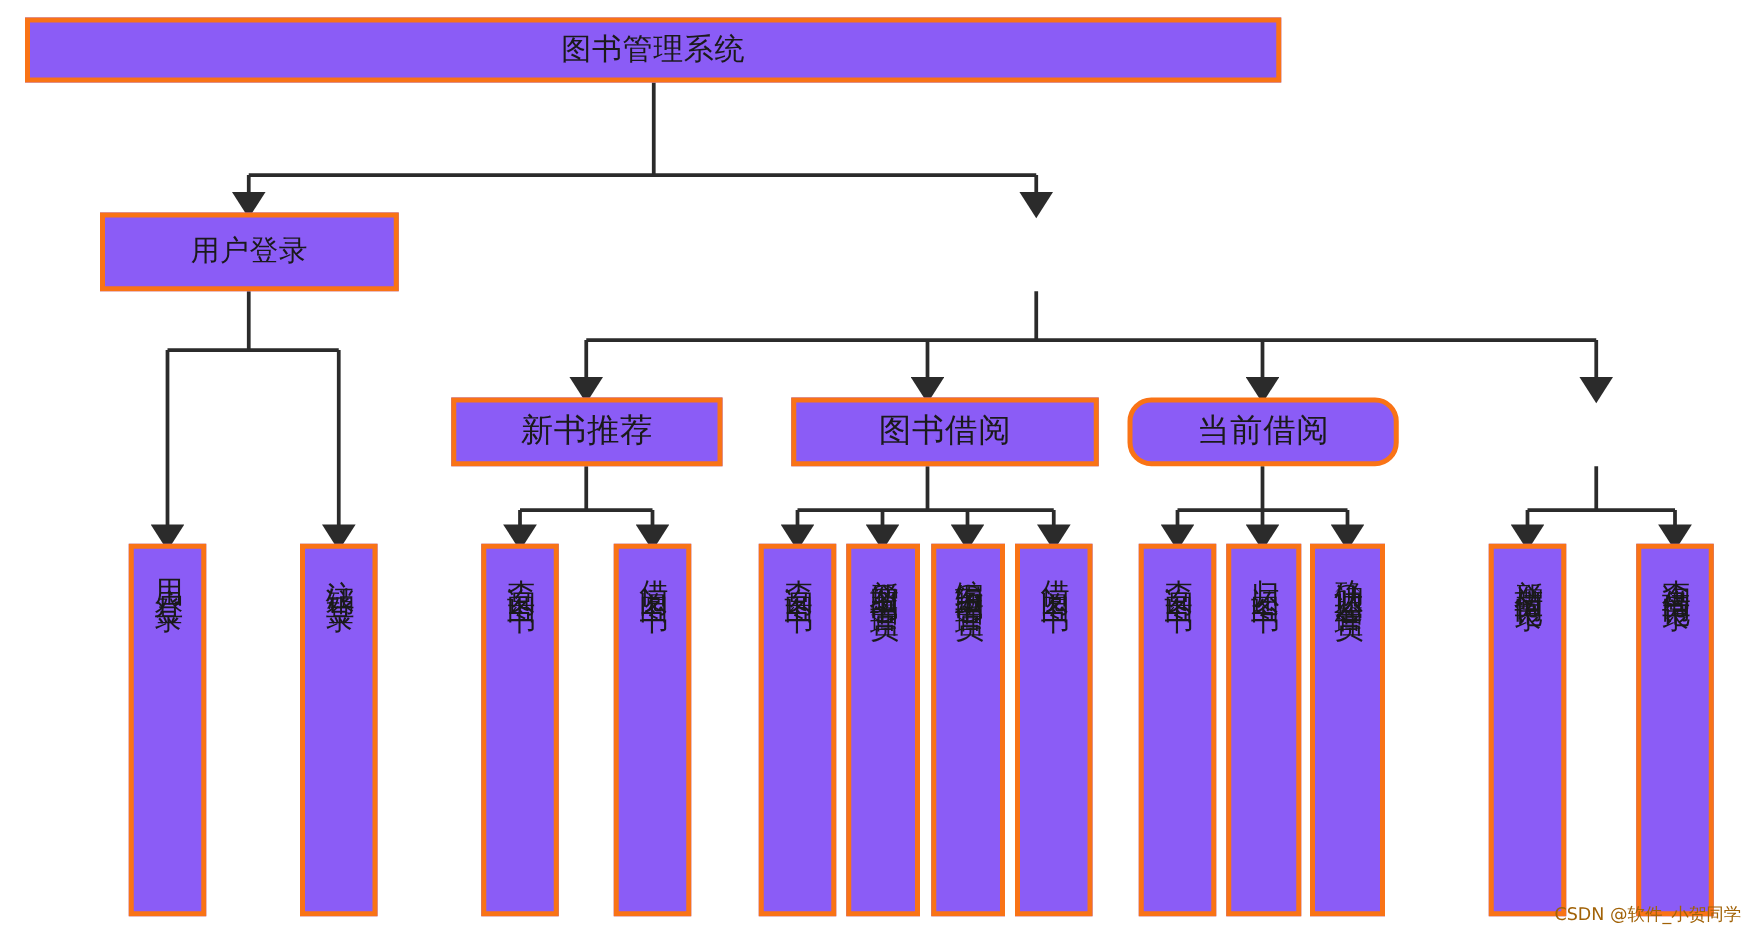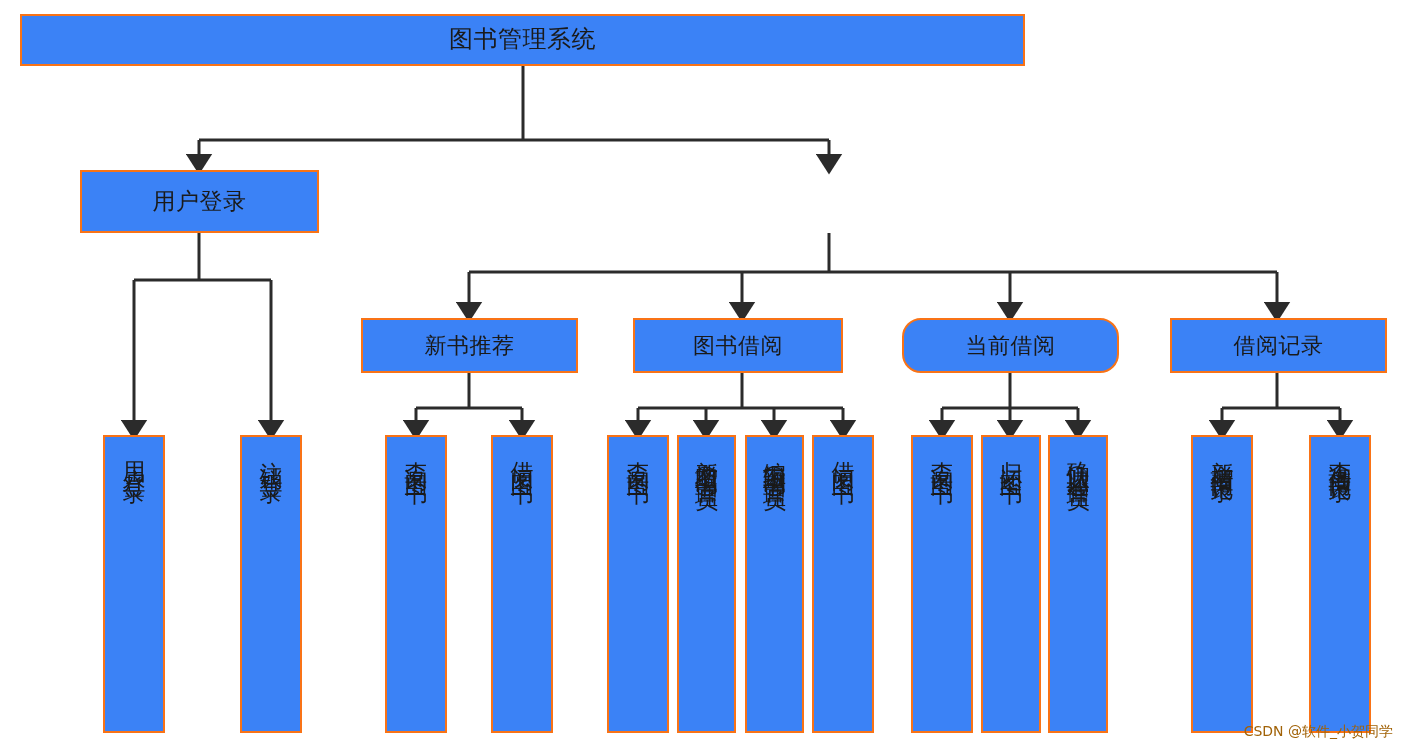--- a/index.html
+++ b/index.html
@@ -21,40 +21,40 @@
     position: absolute;
     left: 0;
     top: 0;
     width: 1405px;
     height: 747px;
     pointer-events: none;
   }
   .node {
     position: absolute;
     box-sizing: border-box;
-    border: 2px solid #f97316;
-    background: #3b82f6;
+    border: 4px solid #f97316;
+    background: #8b5cf6;
     display: flex;
     align-items: center;
     justify-content: center;
     color: #1a1a1a;
   }
   .node .lbl {
     display: block;
     text-align: center;
     line-height: 1.06;
     letter-spacing: 0.5px;
   }
   
   .h-node .lbl {
     font-size: 23px;
     white-space: nowrap;
   }
   .node-root .lbl { font-size: 24px; }
-  .lvl3 .lbl { font-size: 22px; }
+  .lvl3 .lbl { font-size: 26px; }
 
   
   .v-node {
     align-items: flex-start;
     justify-content: center;
     padding-top: 6px;
   }
   .v-node .lbl {
     writing-mode: vertical-rl;
     text-orientation: upright;
@@ -138,31 +138,28 @@
 
   <div class="node h-node lvl2" style="left:80px; top:170px; width:239px; height:63px;">
     <span class="lbl">用户登录</span>
   </div>
 
 
   <div class="node h-node lvl3" style="left:361px; top:318px; width:217px; height:55px;">
     <span class="lbl">新书推荐</span>
   </div>
 
-  <div class="node h-node lvl3" style="left:633px; top:318px; width:210px; height:55px;">
+  <div class="node h-node lvl3" style="left:633px; top:318px; width:246px; height:55px;">
     <span class="lbl">图书借阅</span>
   </div>
 
   <div class="node h-node lvl3" style="left:902px; top:318px; width:217px; height:55px;border-radius:19px;">
     <span class="lbl">当前借阅</span>
   </div>
 
-  <div class="node h-node lvl3" style="left:1170px; top:318px; width:217px; height:55px;">
-    <span class="lbl">借阅记录</span>
-  </div>
 
   <div class="node v-node short" style="left:103px; top:435px; width:62px; height:298px;">
     <span class="lbl">用户登录</span>
   </div>
   <div class="node v-node short" style="left:240px; top:435px; width:62px; height:298px;">
     <span class="lbl">注销登录</span>
   </div>
 
   <div class="node v-node short" style="left:385px; top:435px; width:62px; height:298px;">
     <span class="lbl">查询图书</span>

